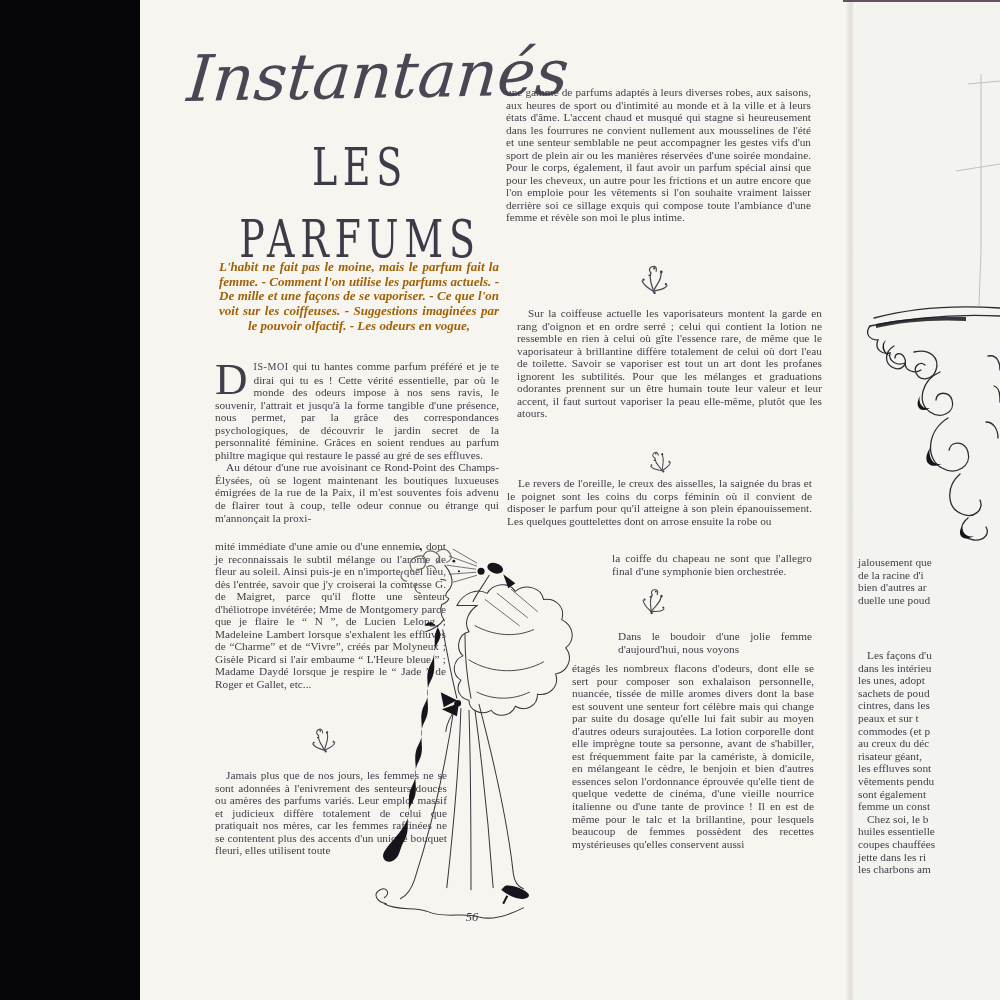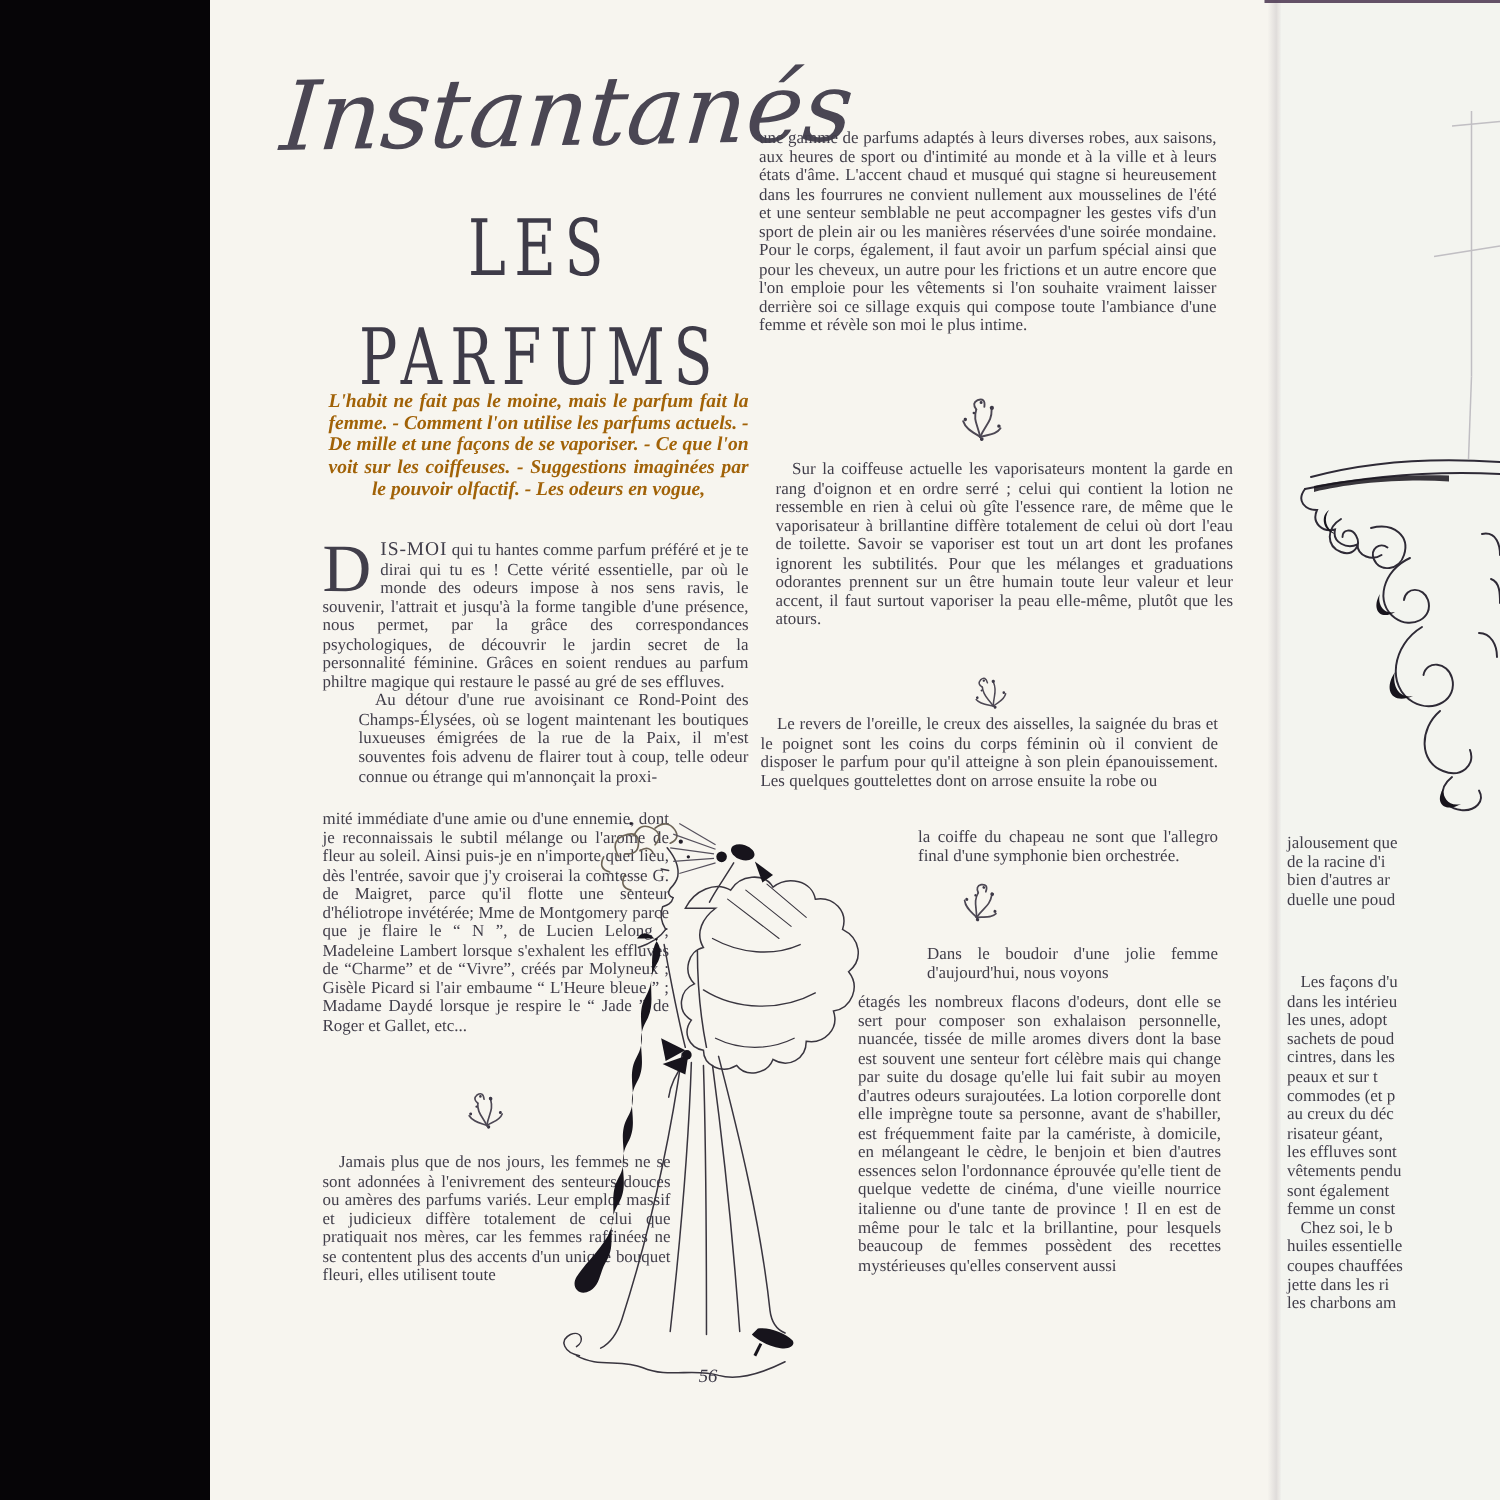--- a/index.html
+++ b/index.html
@@ -34,27 +34,27 @@
   
   .lede {
     left:219px; top:260px; width:280px;
     font-size:13px; line-height:14.7px; font-style:italic; font-weight:bold;
     text-align:justify; text-align-last:center; color:#a16207;
   }
 
   
   .bt { font-size:11.3px; line-height:12.55px; text-align:justify; color:#413e4a; }
   .bt p { margin:0; }
-  .bt p + p { text-indent:11px;margin-left:24px; }
+  .bt p + p { text-indent:11px; }
   .ind { text-indent:11px; }
   .dropcap {
     float:left; font-size:45px; line-height:36px; padding:1px 6px 0 0;
     color:#413e4a; font-family:"Liberation Serif",serif;
   }
-  .lead-caps { font-size:13px; letter-spacing:.6px; }
+  .lead-caps { font-size:10px; letter-spacing:.6px; }
 
   .lc-a { left:215px; top:360px; width:284px; }
   .lc-b { left:215px; top:540px; width:231px; }
   .lc-c { left:215px; top:769px; width:232px; }
 
   .mc-a  { left:506px; top:86px;  width:305px; }
   .mc-b  { left:517px; top:307px; width:305px; }
   .mc-c1 { left:507px; top:477px; width:305px; }
   .mc-c2 { left:612px; top:552px; width:200px; text-align:justify; }
   .mc-d1 { left:618px; top:630px; width:194px; }

